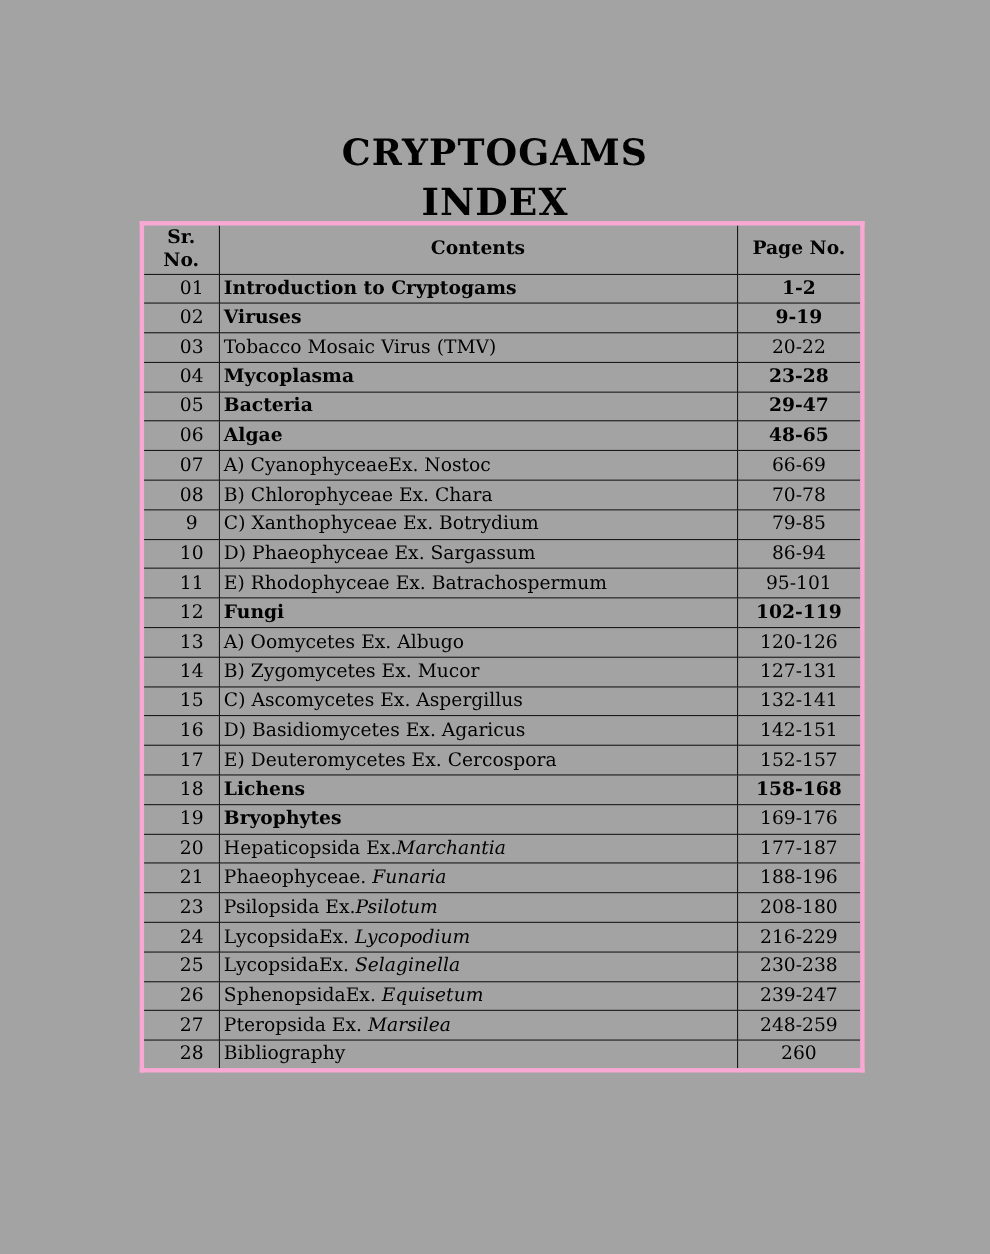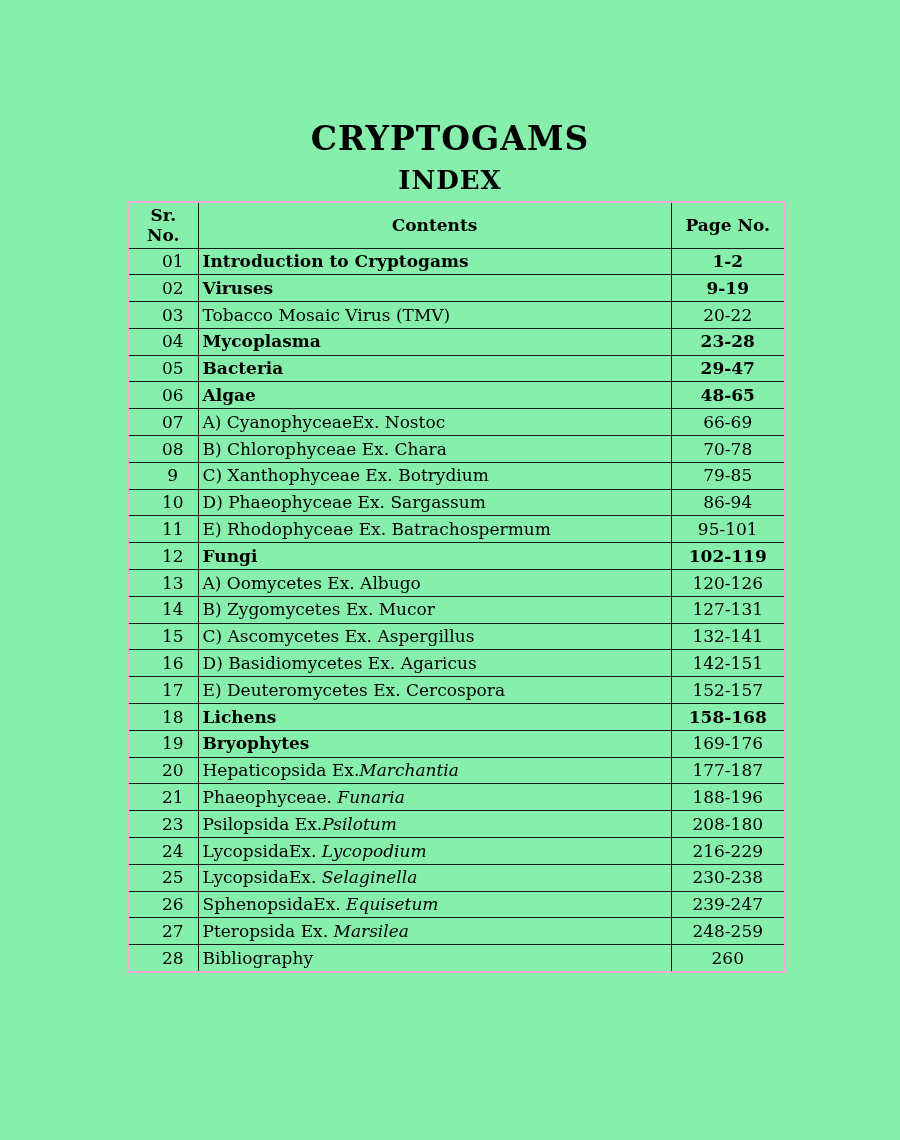--- a/index.html
+++ b/index.html
@@ -7,53 +7,53 @@
     width: 900px;
     height: 1140px;
     background: #ffffff;
     color: #000000;
     font-family: "DejaVu Serif", "Liberation Serif", serif;
   }
   .doc {
     position: relative;
     width: 900px;
     height: 1140px;
-    background: #86efac;
+    background: #a3a3a3;
     overflow: hidden;
   }
   .title {
     position: absolute;
     top: 121px;
     left: 0;
     width: 100%;
     text-align: center;
     font-size: 33px;
     font-weight: bold;
     letter-spacing: 1px;
     line-height: 1.1;
   }
   .subtitle {
     position: absolute;
     top: 166px;
     left: 0;
     width: 100%;
     text-align: center;
-    font-size: 26px;
+    font-size: 34px;
     font-weight: bold;
     letter-spacing: 1px;
     line-height: 1.1;
   }
   table.index {
     position: absolute;
     top: 201px;
     left: 127px;
     width: 659px;
     border-collapse: collapse;
     table-layout: fixed;
-    border: 2px solid #f9a8d4;
+    border: 4px solid #f9a8d4;
   }
   table.index th, table.index td {
     border: 1.5px solid #1a1a1a;
     font-size: 17px;
     line-height: 1.22;
     vertical-align: middle;
     overflow: hidden;
     white-space: nowrap;
   }
   col.c-sr   { width: 70px; }

